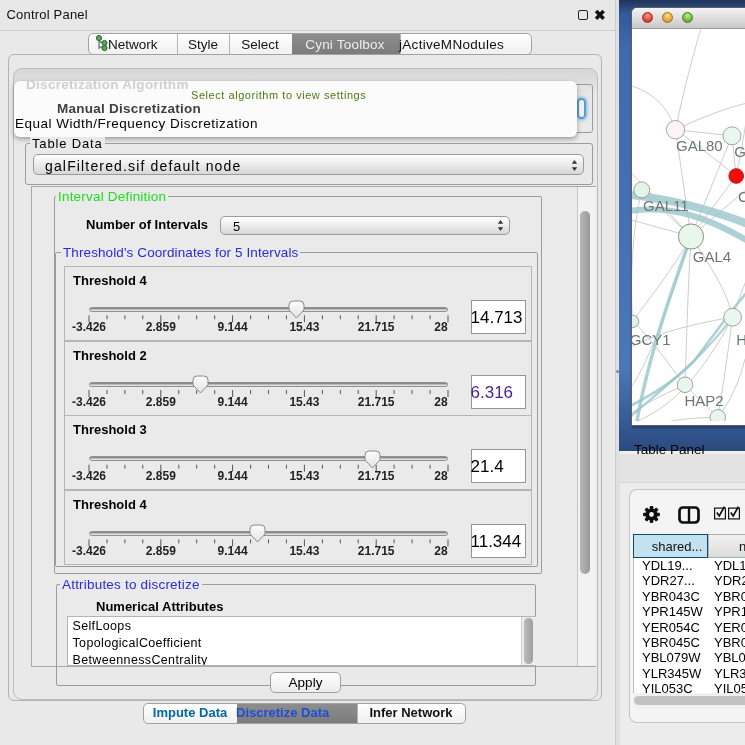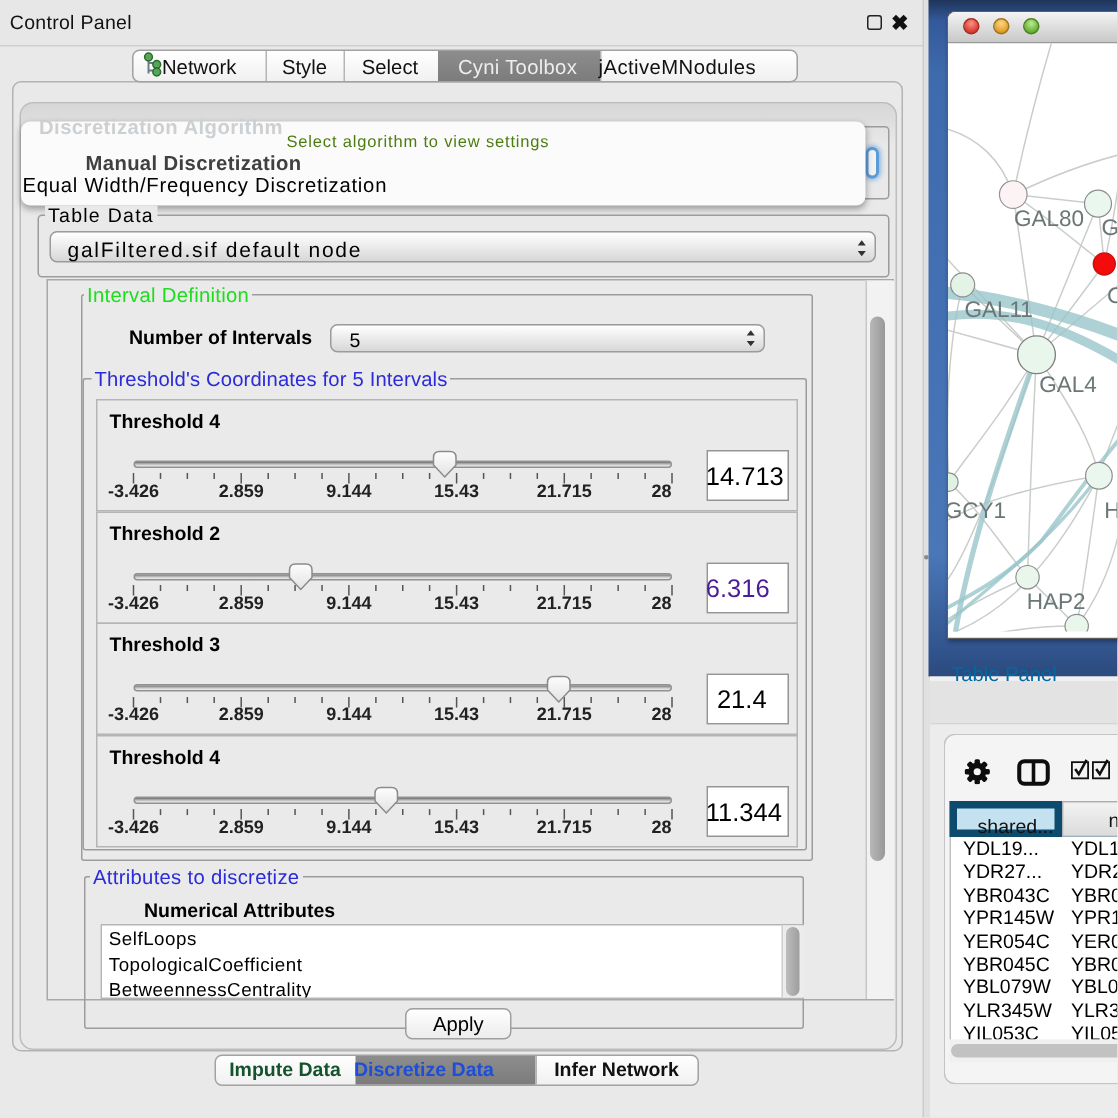--- a/index.html
+++ b/index.html
@@ -176,21 +176,21 @@
 <svg class="abs" style="left:364.1px;top:449.7px;" width="17" height="19" viewBox="0 0 17 19">
 <path d="M1,5 Q1,1 5,1 L12,1 Q16,1 16,5 L16,10 L8.5,18 L1,10 Z" fill="url(#g3)" stroke="#8a8a8a" stroke-width="1"></path>
 <defs>
       <linearGradient id="g3" x1="0" y1="0" x2="0" y2="1">
         <stop offset="0" stop-color="#fdfdfd"></stop>
         <stop offset="1" stop-color="#e2e2e2"></stop>
       </linearGradient>
     </defs>
   </svg>
 <div class="abs" style="left:470.5px;top:449.2px;width:55px;height:34px;background:#fff;border:1px solid #959595;box-sizing:border-box;"></div>
-<div class="abs" style="left:470.5px;top:457.2px;width:48px;text-align:center;font-size:17px;color:#000;">21.4</div>
+<div class="abs" style="left:470.5px;top:457.2px;width:48px;text-align:left;font-size:17px;color:#000;">21.4</div>
 <div class="abs" style="left:64px;top:489.9px;width:468px;height:75px;border:1px solid #b5b5b5;box-sizing:border-box;"></div>
 <div class="abs" style="left:73px;top:496.9px;font-size:13px;font-weight:bold;color:#000;">Threshold 4</div>
 <div class="abs" style="left:89.0px;top:530.9px;width:359.0px;height:5px;background:linear-gradient(#6e6e6e,#a8a8a8 35%,#d6d6d6 70%,#efefef);border:1px solid #919191;border-radius:2.5px;box-sizing:border-box;"></div>
 
 <div class="abs" style="left:59.0px;top:543.9px;width:60px;text-align:center;font-size:12px;font-weight:bold;color:#222;">-3.426</div>
 <div class="abs" style="left:130.8px;top:543.9px;width:60px;text-align:center;font-size:12px;font-weight:bold;color:#222;">2.859</div>
 <div class="abs" style="left:202.6px;top:543.9px;width:60px;text-align:center;font-size:12px;font-weight:bold;color:#222;">9.144</div>
 <div class="abs" style="left:274.4px;top:543.9px;width:60px;text-align:center;font-size:12px;font-weight:bold;color:#222;">15.43</div>
 <div class="abs" style="left:346.2px;top:543.9px;width:60px;text-align:center;font-size:12px;font-weight:bold;color:#222;">21.715</div>
 <div class="abs" style="left:411.0px;top:543.9px;width:60px;text-align:center;font-size:12px;font-weight:bold;color:#222;">28</div>
@@ -218,21 +218,21 @@
 <div class="abs" style="left:270px;top:672px;width:71px;height:21px;background:linear-gradient(#ffffff,#ececec);
      border:1px solid #9f9f9f;border-radius:5px;box-sizing:border-box;text-align:center;">
   <span style="font-size:13.5px;color:#000;line-height:19px;">Apply</span>
 </div>
 
 <div class="abs" style="left:143px;top:703px;width:323px;height:21px;background:linear-gradient(#ffffff,#f0f0f0);
      border:1px solid #a2a2a2;border-radius:5px;box-sizing:border-box;overflow:hidden;">
   <div class="abs" style="left:93px;top:0;width:120px;height:21px;background:linear-gradient(#8d8d8d,#7a7a7a);"></div>
   <div class="abs" style="left:213px;top:0;width:1px;height:21px;background:#b5b5b5;"></div>
 </div>
-<div class="abs" style="left:143px;top:704.5px;width:94px;text-align:center;font-size:13px;font-weight:bold;color:#14532d;">Impute Data</div>
+<div class="abs" style="left:143px;top:704.5px;width:94px;text-align:center;font-size:13px;font-weight:bold;color:#0369a1;">Impute Data</div>
 <div class="abs" style="left:236px;top:704.5px;width:120px;font-size:13px;font-weight:bold;color:#1d4ed8;">Discretize Data</div>
 <div class="abs" style="left:356px;top:704.5px;width:110px;text-align:center;font-size:13px;font-weight:bold;color:#111;">Infer Network</div>
 
 <div class="abs" style="left:619px;top:0;width:126px;height:451px;
      background:linear-gradient(#1f3458,#33599a 3%,#3e6bad 11%,#4472b5 55%,#4a77b7 82%,#30528a 97%,#2b4a7c 100%);"></div>
 
 <div class="abs" style="left:631px;top:7px;width:114px;height:417px;background:#ffffff;
      border:1px solid #5f5f5f;border-right:none;border-radius:6px 0 0 0;box-shadow:1px 2px 3px rgba(0,0,20,0.33);"></div>
 <div class="abs" style="left:632px;top:8px;width:113px;height:20px;background:linear-gradient(#f4f4f4,#c8c8c8);border-radius:5px 0 0 0;border-bottom:1px solid #9a9a9a;"></div>
 <div class="abs" style="left:641.5px;top:11.8px;width:9.5px;height:9.5px;border-radius:50%;background:radial-gradient(circle at 50% 30%,#f8958b,#e2443a 60%,#c22f26);border:1px solid #9f2d24;"></div>
@@ -288,21 +288,21 @@
 <text x="11" y="182" font-size="15" fill="#6b7776">GAL11</text>
 <text x="106" y="173" font-size="15" fill="#6b7776">C</text>
 <text x="60.8" y="232.6" font-size="15" fill="#6b7776">GAL4</text>
 <text x="-2.2" y="316" font-size="15" fill="#6b7776">GCY1</text>
 <text x="104.2" y="316.3" font-size="15" fill="#6b7776">H</text>
 <text x="52.5" y="377" font-size="15" fill="#6b7776">HAP2</text>
   </svg>
 
 <div class="abs" style="left:620px;top:451px;width:125px;height:3px;background:#f0f0f0;"></div>
 <div class="abs" style="left:620px;top:454px;width:125px;height:28px;background:#e3e3e3;border-bottom:1px solid #d5d5d5;"></div>
-<div class="abs" style="left:634px;top:442px;font-size:13.5px;color:#0369a1;">Table Panel</div>
+<div class="abs" style="left:634px;top:442px;font-size:13.5px;color:#000000;">Table Panel</div>
 <div class="abs" style="left:620px;top:483px;width:125px;height:262px;background:#ececec;"></div>
 
 <div class="abs" style="left:629px;top:489px;width:116px;height:232px;background:#f4f4f4;border:1px solid #c4c4c4;
      border-right:none;border-radius:8px 0 0 8px;"></div>
 
 <svg class="abs" style="left:643px;top:506px;" width="17" height="17" viewBox="0 0 17 17">
 <g fill="#0d0d0d">
 <circle cx="8.5" cy="8.5" r="6.1"></circle>
 <rect x="6.7" y="0.1" width="3.6" height="3.4" rx="1.1"></rect>
 <rect x="6.7" y="13.5" width="3.6" height="3.4" rx="1.1"></rect>
@@ -322,21 +322,21 @@
 <line x1="11" y1="1.5" x2="11" y2="16.5" stroke="#0d0d0d" stroke-width="2.4"></line>
   </svg>
 <svg class="abs" style="left:714px;top:505px;" width="28" height="15" viewBox="0 0 28 15">
 <rect x="0.6" y="3.1" width="10.8" height="10.8" fill="none" stroke="#111" stroke-width="1.2"></rect>
 <path d="M2.8,7.6 L5.2,11 L10.4,1.6" stroke="#111" stroke-width="1.7" fill="none"></path>
 <rect x="14.6" y="3.1" width="10.8" height="10.8" fill="none" stroke="#111" stroke-width="1.2"></rect>
 <path d="M16.8,7.6 L19.2,11 L24.4,1.6" stroke="#111" stroke-width="1.7" fill="none"></path>
   </svg>
 
 <div class="abs" style="left:633px;top:534px;width:112px;height:159px;background:#ffffff;overflow:hidden;border-left:1px solid #c0c0c0;"></div>
-<div class="abs" style="left:633px;top:534px;width:75px;height:24px;background:#c3e1ee;border:5px solid #0c4a6e;box-sizing:border-box;
+<div class="abs" style="left:633px;top:534px;width:75px;height:24px;background:#c3e1ee;border:1px solid #0c4a6e;box-sizing:border-box;
      text-align:center;text-indent:13px;font-size:13px;color:#111;line-height:23px;">shared...</div>
 <div class="abs" style="left:708px;top:534px;width:37px;height:24px;background:linear-gradient(#f2f2f2,#dcdcdc);border-top:1px solid #adadad;border-bottom:1px solid #9cb2bc;border-left:1px solid #b5b5b5;box-sizing:border-box;
      font-size:13px;color:#111;line-height:23px;overflow:hidden;"><span style="margin-left:30px;">name</span></div>
 <div class="abs" style="left:633px;top:558px;width:80px;height:135px;overflow:hidden;font-size:13px;color:#000;">
   <div style="padding-left:9px;line-height:15.4px;">YDL19...<br>YDR27...<br>YBR043C<br>YPR145W<br>YER054C<br>YBR045C<br>YBL079W<br>YLR345W<br>YIL053C</div>
 </div>
 <div class="abs" style="left:714px;top:558px;width:31px;height:135px;overflow:hidden;font-size:13px;color:#000;">
   <div style="line-height:15.4px;">YDL194W<br>YDR277C<br>YBR043C<br>YPR145W<br>YER054C<br>YBR045C<br>YBL079W<br>YLR345W<br>YIL053C</div>
 </div>
 

